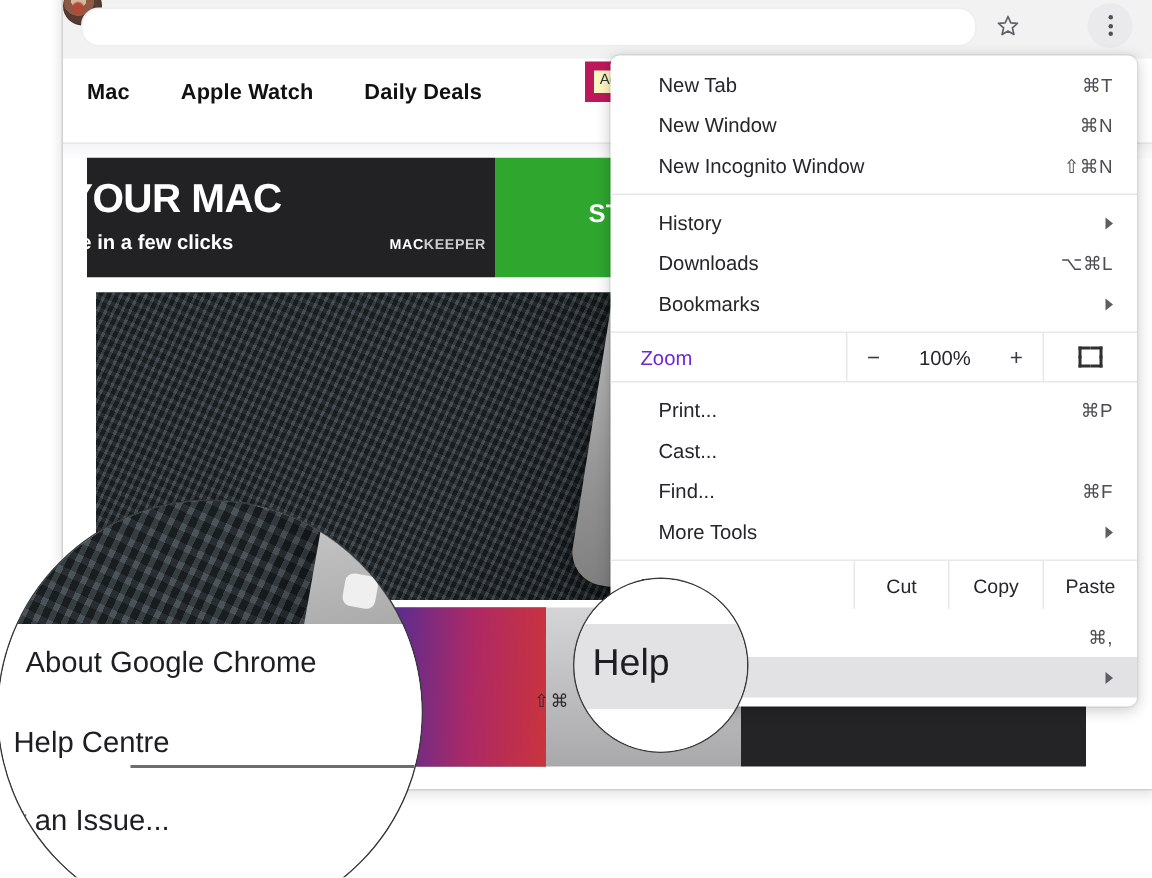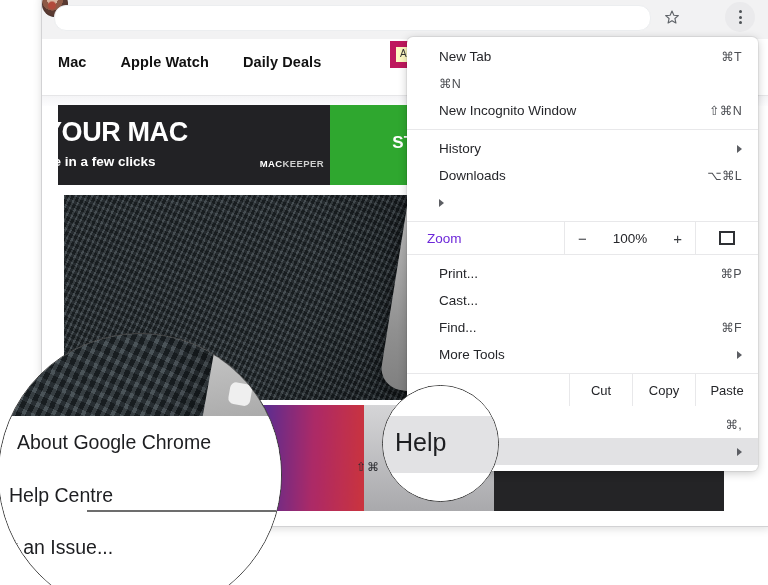--- a/index.html
+++ b/index.html
@@ -264,38 +264,40 @@
   </div>
 
   <div class="menu">
     <div class="mpad-top"></div>
 
     <div class="mi">
       <span class="lbl">New Tab</span>
       <span class="sc">⌘T</span>
     </div>
     <div class="mi">
+      <span class="lbl">New Window</span>
       <span class="sc">⌘N</span>
     </div>
     <div class="mi">
       <span class="lbl">New Incognito Window</span>
       <span class="sc">⇧⌘N</span>
     </div>
 
     <div class="msep"></div>
 
     <div class="mi">
       <span class="lbl">History</span>
       <span class="arrow"></span>
     </div>
     <div class="mi">
       <span class="lbl">Downloads</span>
       <span class="sc">⌥⌘L</span>
     </div>
     <div class="mi">
+      <span class="lbl">Bookmarks</span>
       <span class="arrow"></span>
     </div>
 
     <div style="height:5px"></div>
 
     <div class="zoomrow">
       <div class="zlabel">Zoom</div>
       <div class="zctl">
         <span class="mb">−</span>
         <span>100%</span>

